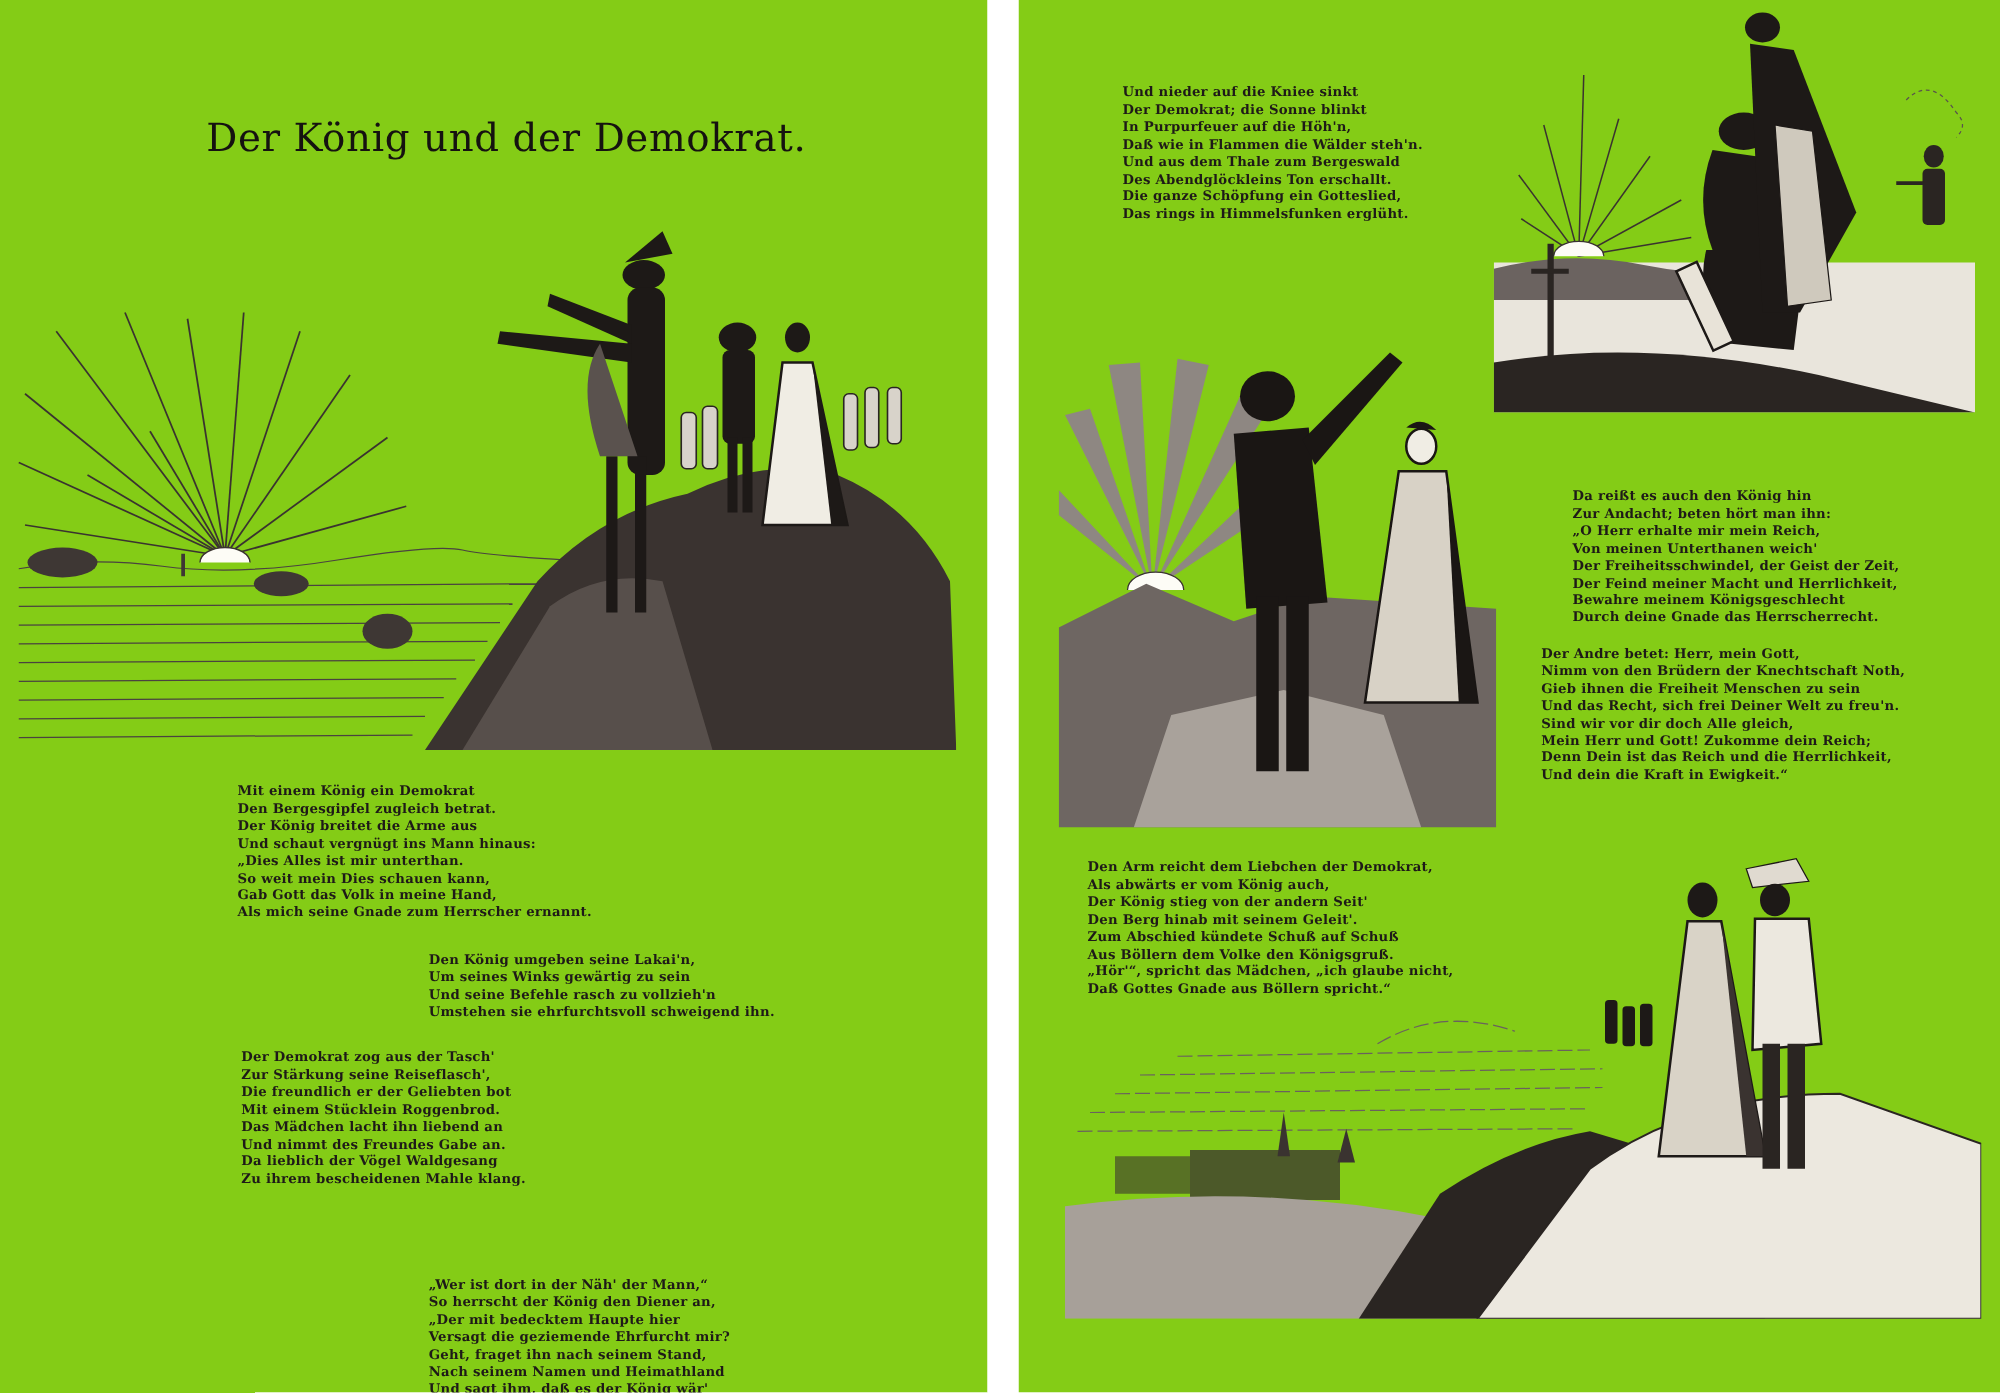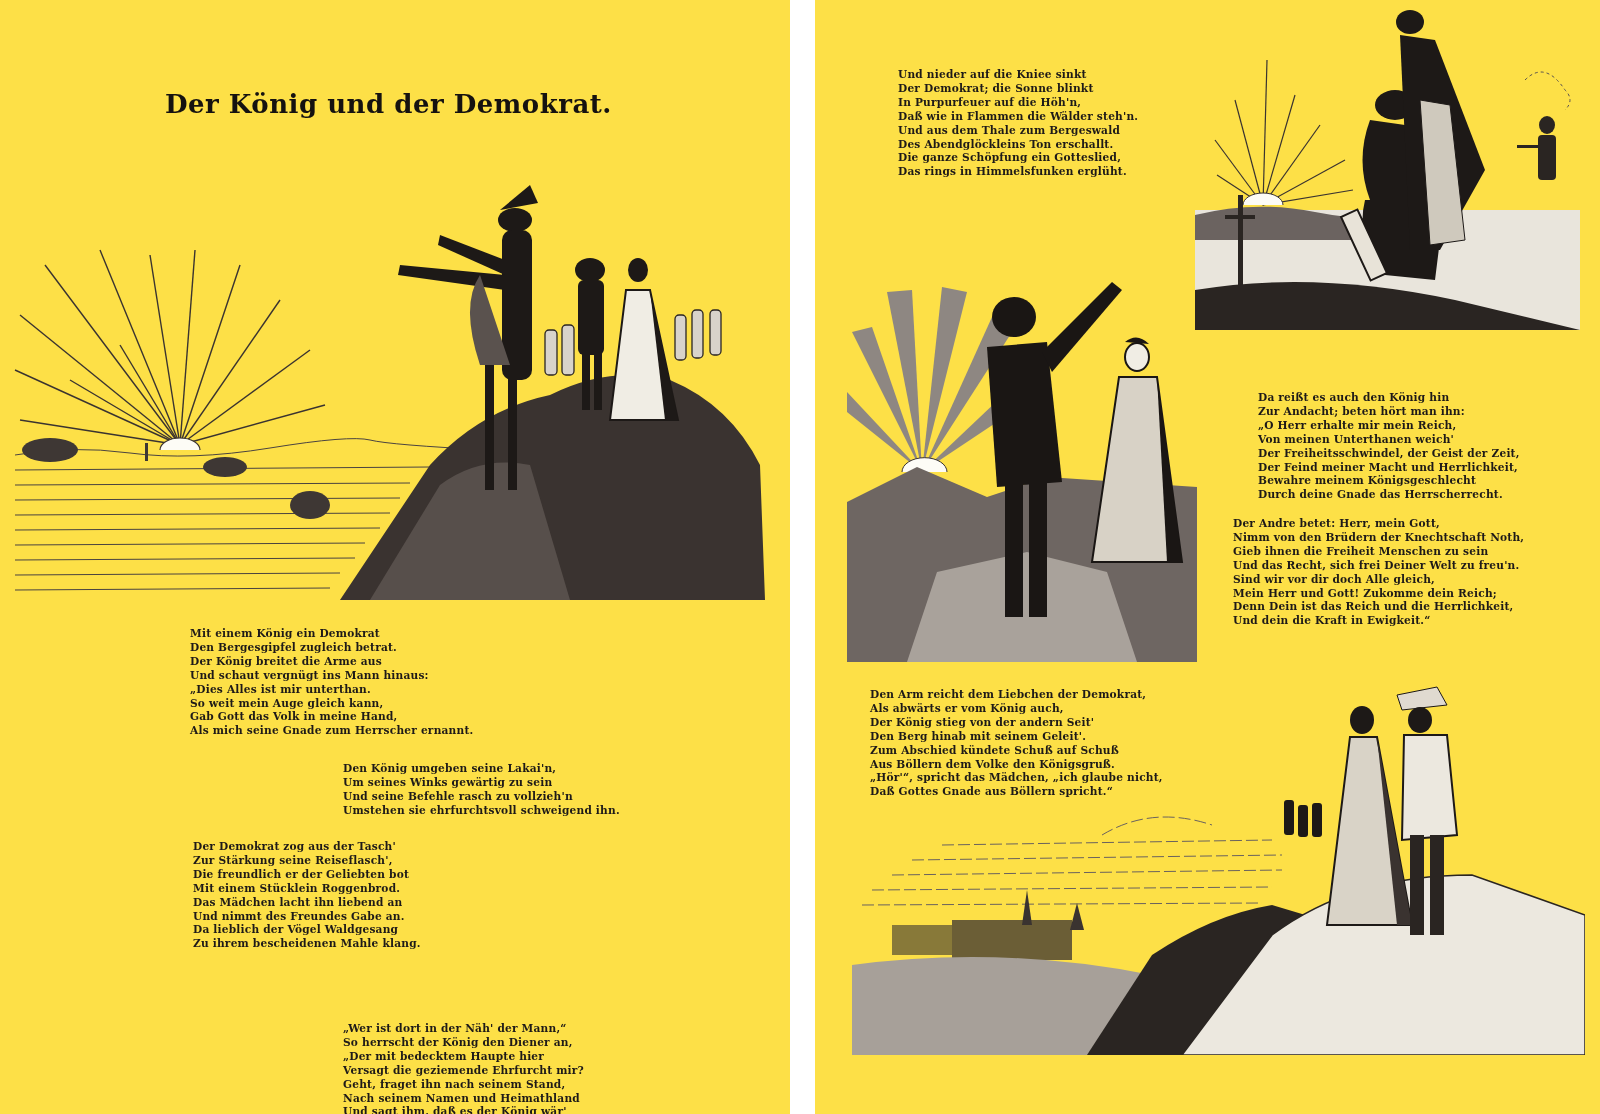--- a/index.html
+++ b/index.html
@@ -4,30 +4,30 @@
 <style>
   html, body { margin: 0; padding: 0; }
   body {
     width: 1600px; height: 1114px; position: relative; overflow: hidden;
     background: #ffffff;
     font-family: "DejaVu Serif", serif;
     color: #1e1a18;
   }
   .page {
     position: absolute; top: 0; height: 1114px;
-    background: #fde047;
+    background: #84cc16;
   }
   #page-left { left: 0; width: 790px; }
   #page-right { left: 815px; width: 785px; }
   .gutter { position: absolute; left: 790px; top: 0; width: 25px; height: 1114px; background: #ffffff; }
 
   .title {
     position: absolute; left: 165px; top: 72px; width: 450px;
-    font-family: "DejaVu Serif", serif; font-weight: bold;
-    font-size: 26px; letter-spacing: 0.5px; color: #151210;
+    font-family: "DejaVu Serif", serif; font-weight: normal;
+    font-size: 31px; letter-spacing: 0.5px; color: #151210;
     white-space: nowrap;
   }
   .stanza {
     position: absolute; margin: 0;
     font-family: "DejaVu Serif", serif; font-weight: bold;
     font-size: 10.6px; line-height: 13.9px; color: #1e1a18;
     letter-spacing: 0.2px;
   }
   .stanza .line { display: block; white-space: nowrap; }
 
@@ -108,21 +108,21 @@
       </g>
     </svg>
   </div>
 
   <div class="stanza" style="left:190px; top:627px;">
     <span class="line">Mit einem König ein Demokrat</span>
     <span class="line">Den Bergesgipfel zugleich betrat.</span>
     <span class="line">Der König breitet die Arme aus</span>
     <span class="line">Und schaut vergnügt ins Mann hinaus:</span>
     <span class="line">„Dies Alles ist mir unterthan.</span>
-    <span class="line">So weit mein Auge gleich kann,</span>
+    <span class="line">So weit mein Dies schauen kann,</span>
     <span class="line">Gab Gott das Volk in meine Hand,</span>
     <span class="line">Als mich seine Gnade zum Herrscher ernannt.</span>
   </div>
 
   <div class="stanza" style="left:343px; top:762px;">
     <span class="line">Den König umgeben seine Lakai'n,</span>
     <span class="line">Um seines Winks gewärtig zu sein</span>
     <span class="line">Und seine Befehle rasch zu vollzieh'n</span>
     <span class="line">Umstehen sie ehrfurchtsvoll schweigend ihn.</span>
   </div>

